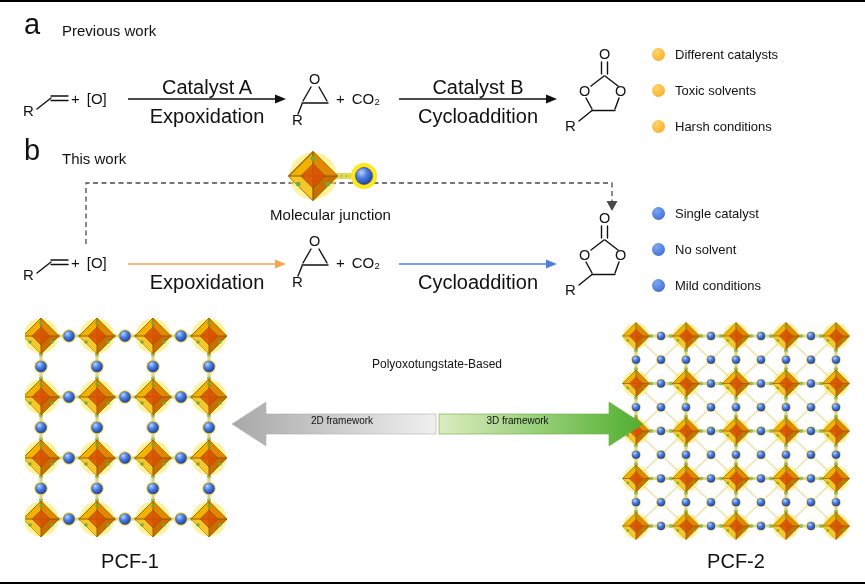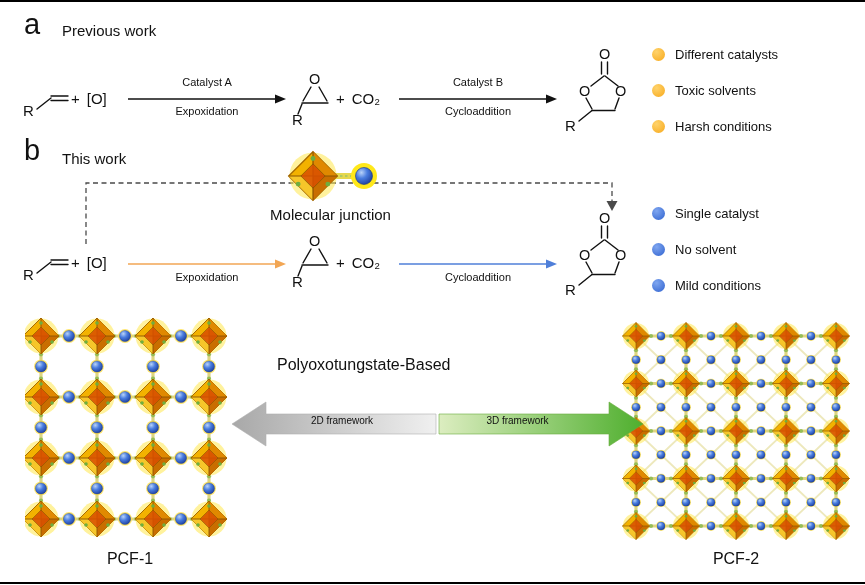--- a/index.html
+++ b/index.html
@@ -4,38 +4,38 @@
 <style>
   html,body{margin:0;padding:0}
   body{background:#fff}
   #fig{position:relative;width:865px;height:585px;background:#fff;
        font-family:"Liberation Sans","DejaVu Sans",sans-serif;color:#111;overflow:hidden}
   .abs{position:absolute}
   .rule{height:2px;background:#000}
   .panel-letter{font-size:29px;line-height:1}
   .section-title{font-size:15px}
   .chem-inline{display:flex;gap:7px;font-size:15px;line-height:20px}
-  .arrow-label{text-align:center;font-size:11px;white-space:nowrap}
+  .arrow-label{text-align:center;font-size:20px;white-space:nowrap}
   .rxn-arrow line{stroke:#111;stroke-width:1.4}
   .rxn-arrow polygon{fill:#111}
   .rxn-arrow.orange line{stroke:var(--arrow_orange,#f2a654)}
   .rxn-arrow.orange polygon{fill:var(--arrow_orange,#f2a654)}
   .rxn-arrow.blue line{stroke:var(--arrow_blue,#4f7fd9)}
   .rxn-arrow.blue polygon{fill:var(--arrow_blue,#4f7fd9)}
   .mol line{stroke:#111;stroke-width:1.4;stroke-linecap:round}
   .mol text{font-size:14.5px;fill:#111}
   .mol text.r{font-size:15px}
   .bullets .row{display:flex;align-items:center;gap:10px;height:16px;margin-bottom:20px}
   .dot{width:13px;height:13px;border-radius:50%;flex:0 0 13px}
   .bullets.a .dot{background:radial-gradient(circle at 35% 30%, #ffd36b, var(--bullet_a,#f7a81b))}
   .bullets.b .dot{background:radial-gradient(circle at 35% 30%, #7fa6f0, var(--bullet_b,#2f62cf))}
   .bullet-text{font-size:13px}
   .junction-label{font-size:15px;text-align:center;white-space:nowrap}
-  .pcf-label{font-size:16px;text-align:center}
-  .center-title{font-size:16px;line-height:25px;}
+  .pcf-label{font-size:20px;text-align:center}
+  .center-title{font-size:12px;line-height:25px;text-align:center}
   .framework-arrow-label{font-size:10px;text-align:center;white-space:nowrap}
   .linker{stroke:#dcd37c;stroke-width:3.2;stroke-linecap:round;opacity:.95}
   .linker.thin{stroke-width:1.8;opacity:.5}
   .dashed-path{stroke:#4a4a4a;stroke-width:1.3;fill:none;stroke-dasharray:5 3.5}
 </style>
 </head>
 <body>
 
 <div id="fig">
 

